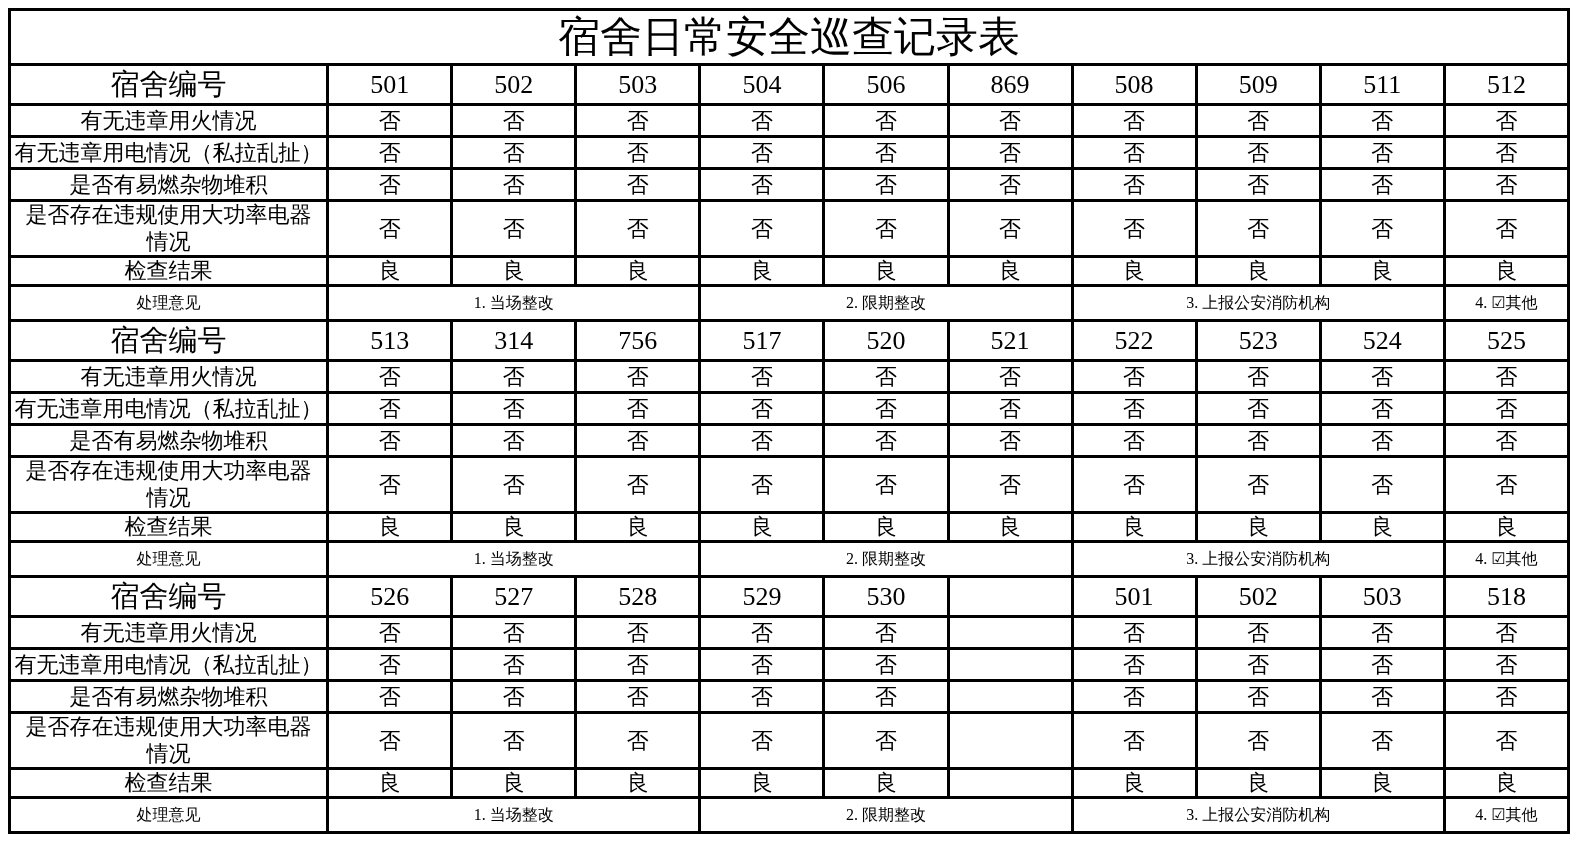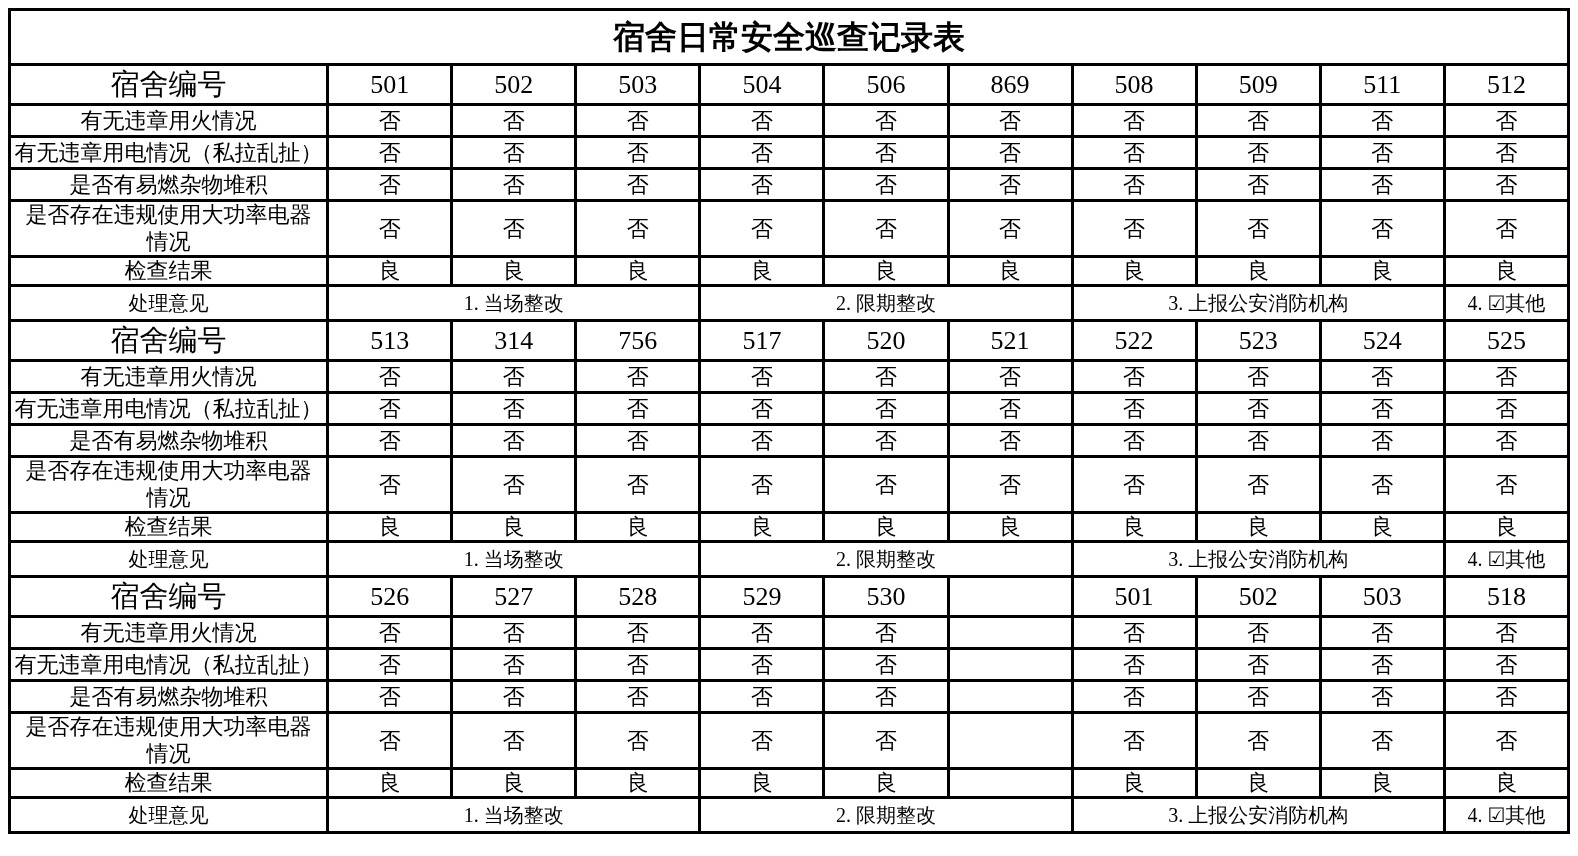--- a/index.html
+++ b/index.html
@@ -25,22 +25,22 @@
     border: 3px solid #000000;
     text-align: center;
     vertical-align: middle;
     padding: 0;
     overflow: hidden;
     white-space: nowrap;
     line-height: 1.15;
   }
   td.title-cell {
     height: 52px;
-    font-size: 32px;
-    font-weight: bold;
+    font-size: 42px;
+    font-weight: normal;
   }
   td.date-cell {
     height: 40px;
     font-size: 26px;
     text-align: left;
     padding-left: 5px;
   }
   tr.dorm-row td {
     height: 37px;
     font-size: 26px;
@@ -62,21 +62,21 @@
     padding: 0 12px;
     line-height: 1.2;
     margin-top: 48px;
   }
   tr.result-row td {
     height: 26px;
     font-size: 22px;
   }
   tr.action-row td {
     height: 32px;
-    font-size: 20px;
+    font-size: 16px;
     text-align: center;
   }
 </style>
 </head>
 <body>
 
 <table class="sheet">
   <colgroup>
     <col style="width:318px">
     <col style="width:124px">

